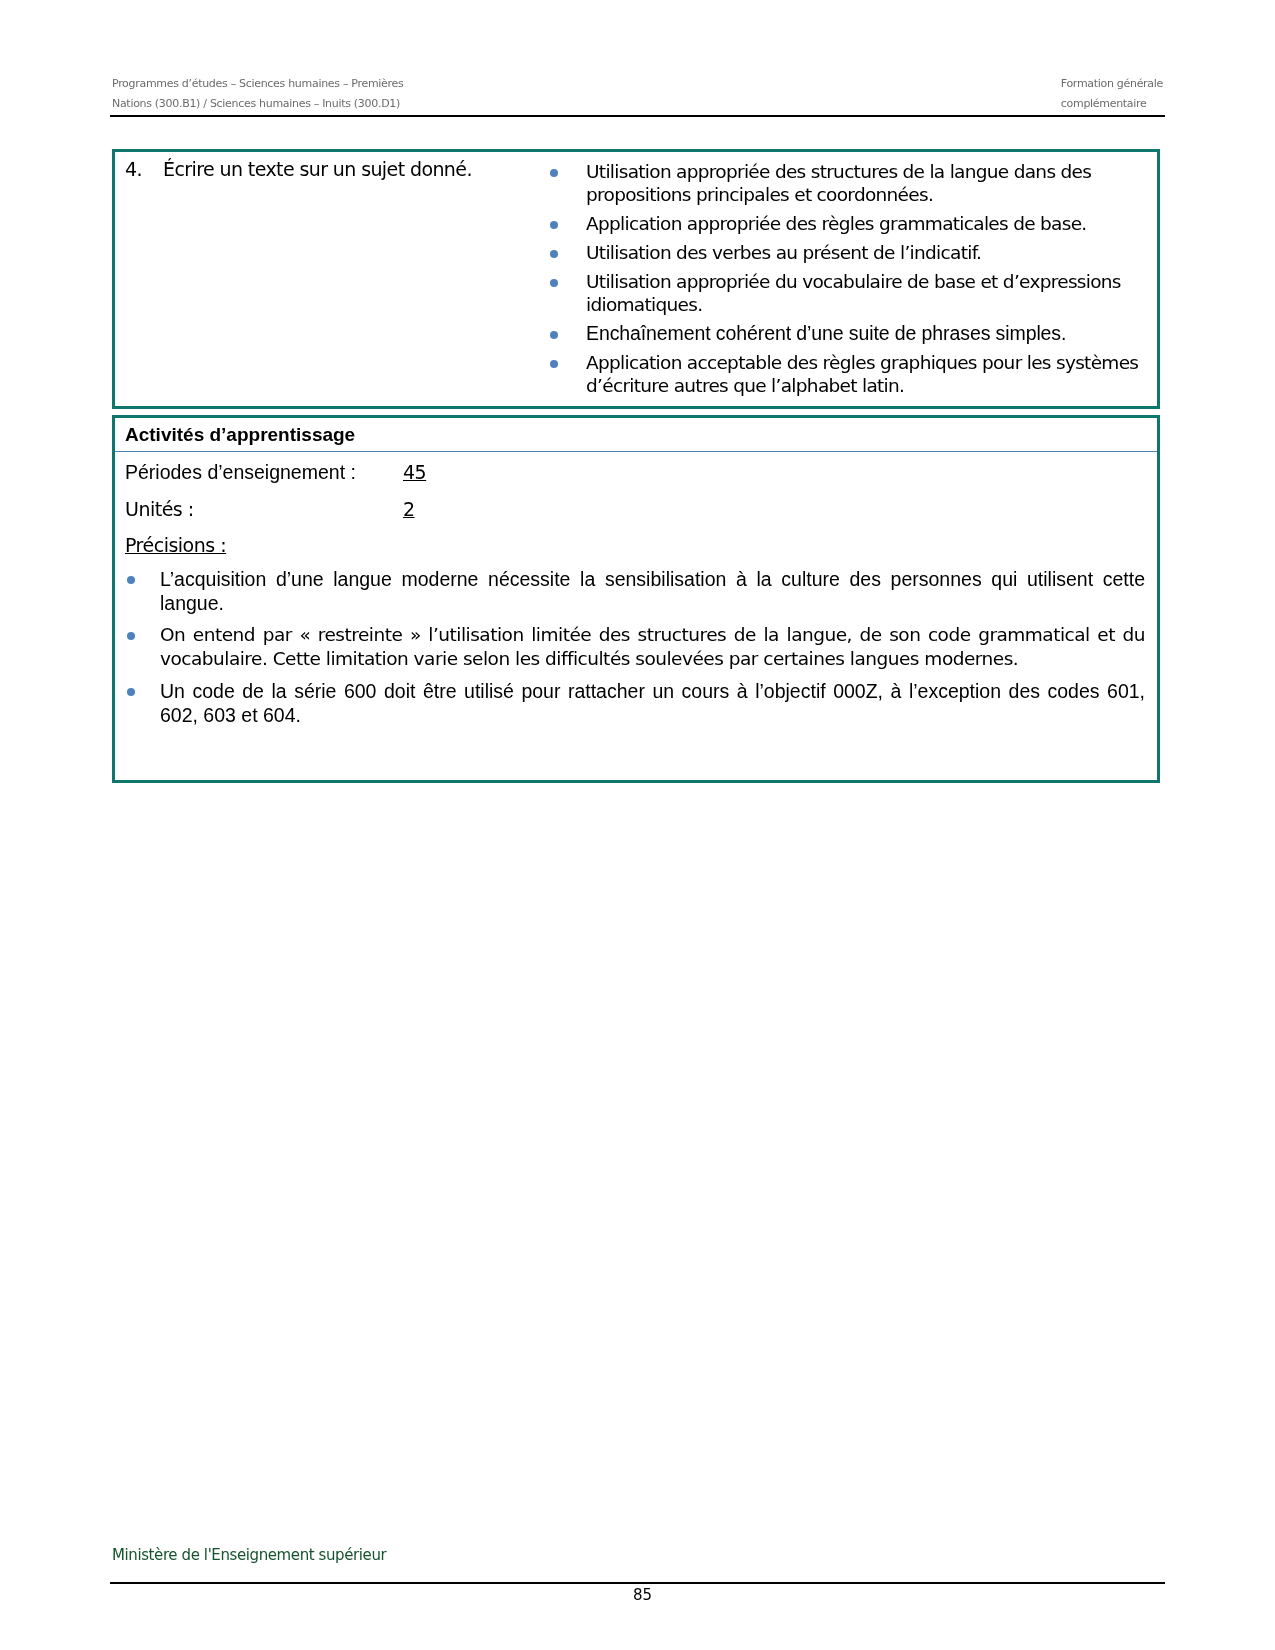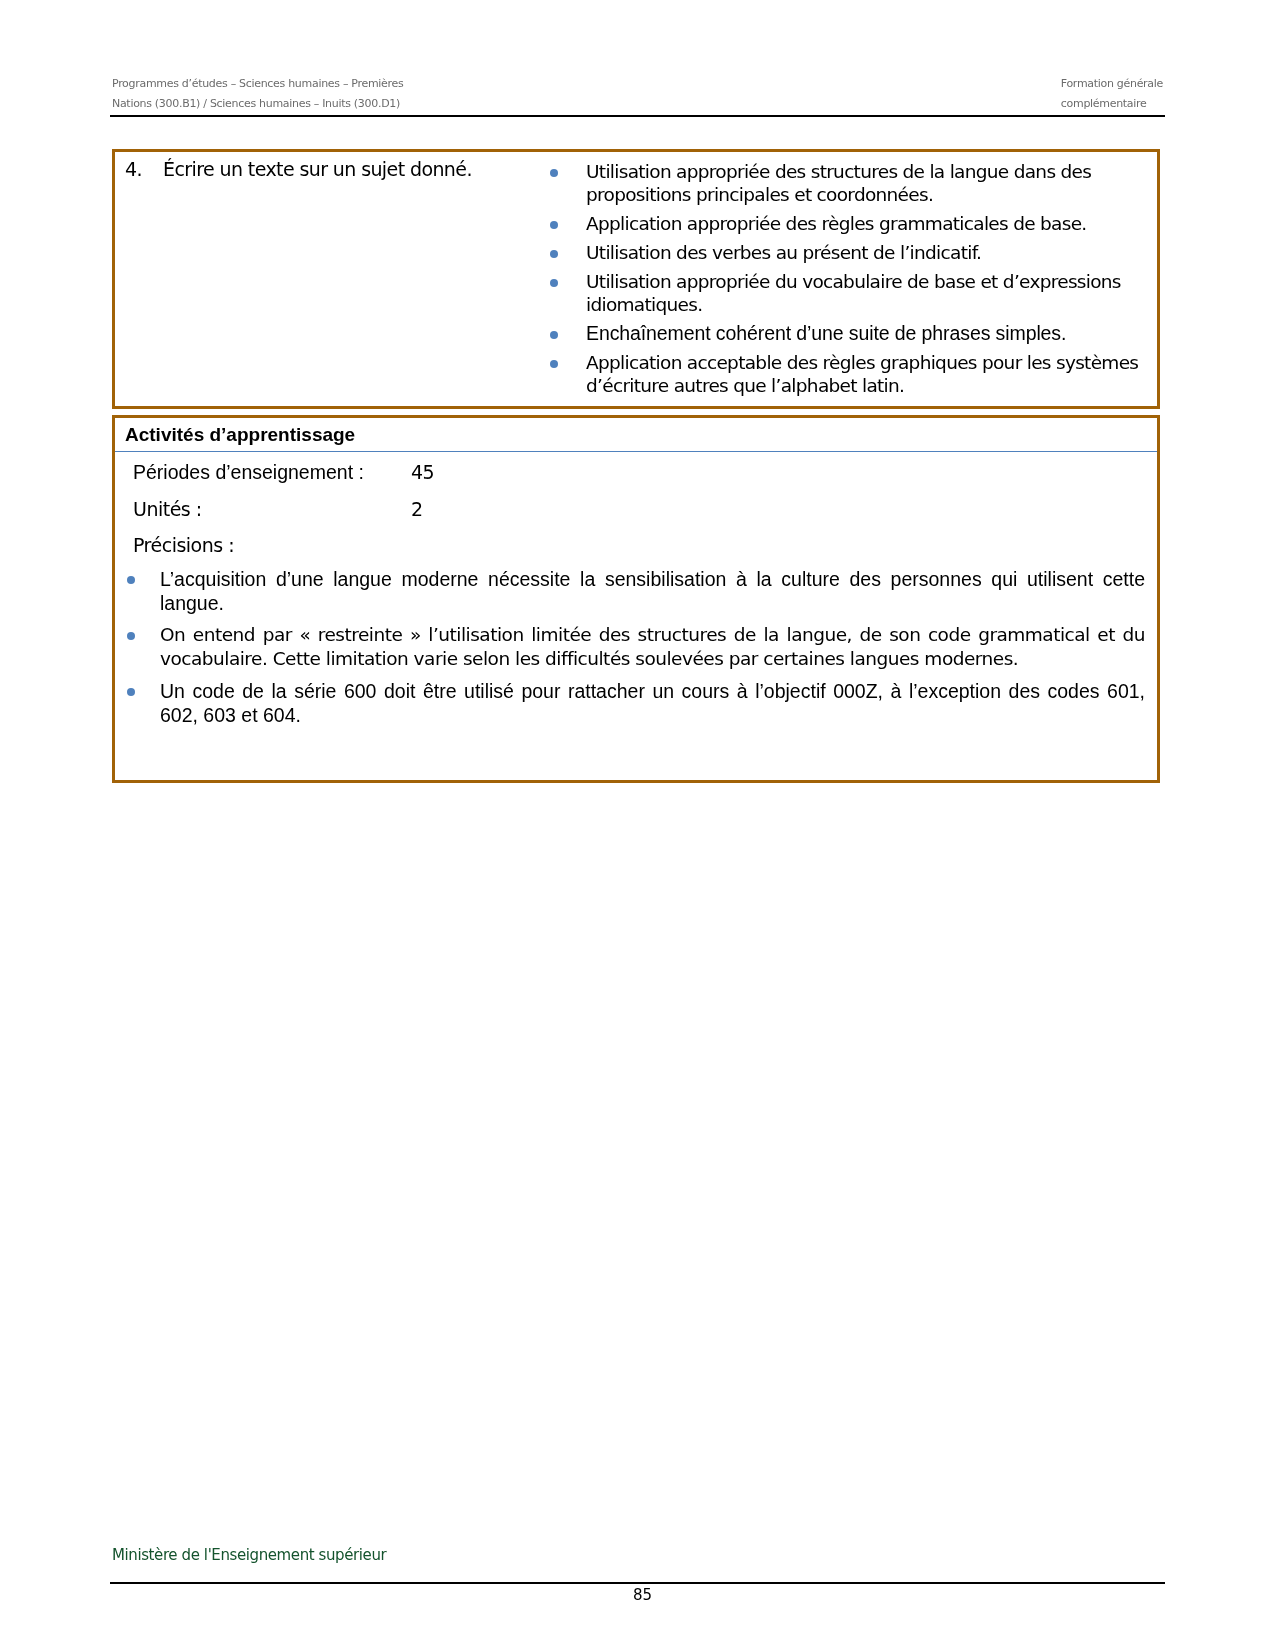--- a/index.html
+++ b/index.html
@@ -1,32 +1,32 @@
 <!DOCTYPE html>
 <html><head>
 <meta charset="utf-8">
 <style>
   html, body { margin: 0; padding: 0; background: #ffffff; }
   body { width: 1275px; height: 1650px; position: relative; font-family: "Liberation Sans", sans-serif; color: #000; }
   .hdr-left, .hdr-right { position: absolute; top: 74px; font-size: 11px; line-height: 20px; color: #6b6b6b; font-family: "DejaVu Sans", sans-serif; letter-spacing: -0.3px; }
   .hdr-left { left: 112px; }
   .hdr-right { right: 112px; text-align: left; }
   .hdr-rule { position: absolute; left: 110px; top: 115px; width: 1055px; height: 2px; background: #000; }
-  .box { position: absolute; left: 112px; width: 1048px; border: 3px solid #a16207; box-sizing: border-box; background: #fff; }
+  .box { position: absolute; left: 112px; width: 1048px; border: 3px solid #0f766e; box-sizing: border-box; background: #fff; }
   .box1 { top: 149px; height: 260px; }
   .obj-left { position: absolute; left: 10px; top: 6px; font-size: 19px; font-family: "DejaVu Sans", sans-serif; letter-spacing: -0.6px; }
   .obj-num { display: inline-block; width: 38px; }
   .crit { position: absolute; left: 430px; top: 8px; width: 600px; margin: 0; padding: 0; list-style: none; }
   .crit li { position: relative; padding-left: 41px; font-size: 19px; line-height: 23px; margin-bottom: 6px; letter-spacing: -0.3px; }
   .crit li .txt { font-family: "DejaVu Sans", sans-serif; letter-spacing: -0.7px; font-size: 18.5px; }
   .crit li .txt.sans { font-family: "Liberation Sans", sans-serif; letter-spacing: -0.1px; font-size: 19.5px; }
   .dot { position: absolute; left: 5px; top: 9px; width: 8px; height: 8px; border-radius: 50%; background: #4f81bd; }
   .box2 { top: 415px; height: 368px; }
   .act-title { position: absolute; left: 0; right: 0; top: 0; height: 34px; border-bottom: 1px solid #4f81bd; font-weight: bold; font-size: 19px; padding-left: 10px; line-height: 34px; box-sizing: border-box; }
-  .kv { position: absolute; left: 18px; font-size: 19px; font-family: "DejaVu Sans", sans-serif; letter-spacing: -0.5px; }
+  .kv { position: absolute; left: 10px; font-size: 19px; font-family: "DejaVu Sans", sans-serif; letter-spacing: -0.5px; text-decoration: underline; }
   .kv .k { display: inline-block; width: 278px; }
   .kv.l1 { top: 43px; } .kv.l2 { top: 80px; } .kv.l3 { top: 116px; }
   .kv.l1 .k { font-family: "Liberation Sans", sans-serif; letter-spacing: 0; font-size: 19.5px; }
   .prec { position: absolute; left: 10px; top: 149px; width: 1020px; margin: 0; padding: 0; list-style: none; }
   .prec li { position: relative; padding-left: 35px; font-size: 19.5px; line-height: 24px; margin-bottom: 8px; text-align: justify; }
   .prec li .dot { left: 2px; top: 9px; }
   .prec li.dj { font-family: "DejaVu Sans", sans-serif; font-size: 18.5px; letter-spacing: -0.5px; }
   .footer-rule { position: absolute; left: 110px; top: 1582px; width: 1055px; height: 2px; background: #000; }
   .footer-left { position: absolute; left: 112px; top: 1546px; font-size: 15px; color: #14532d; font-family: "DejaVu Sans", sans-serif; letter-spacing: -0.4px; }
   .footer-page { position: absolute; left: 633px; top: 1586px; font-size: 15px; color: #000000; font-family: "DejaVu Sans", sans-serif; }

